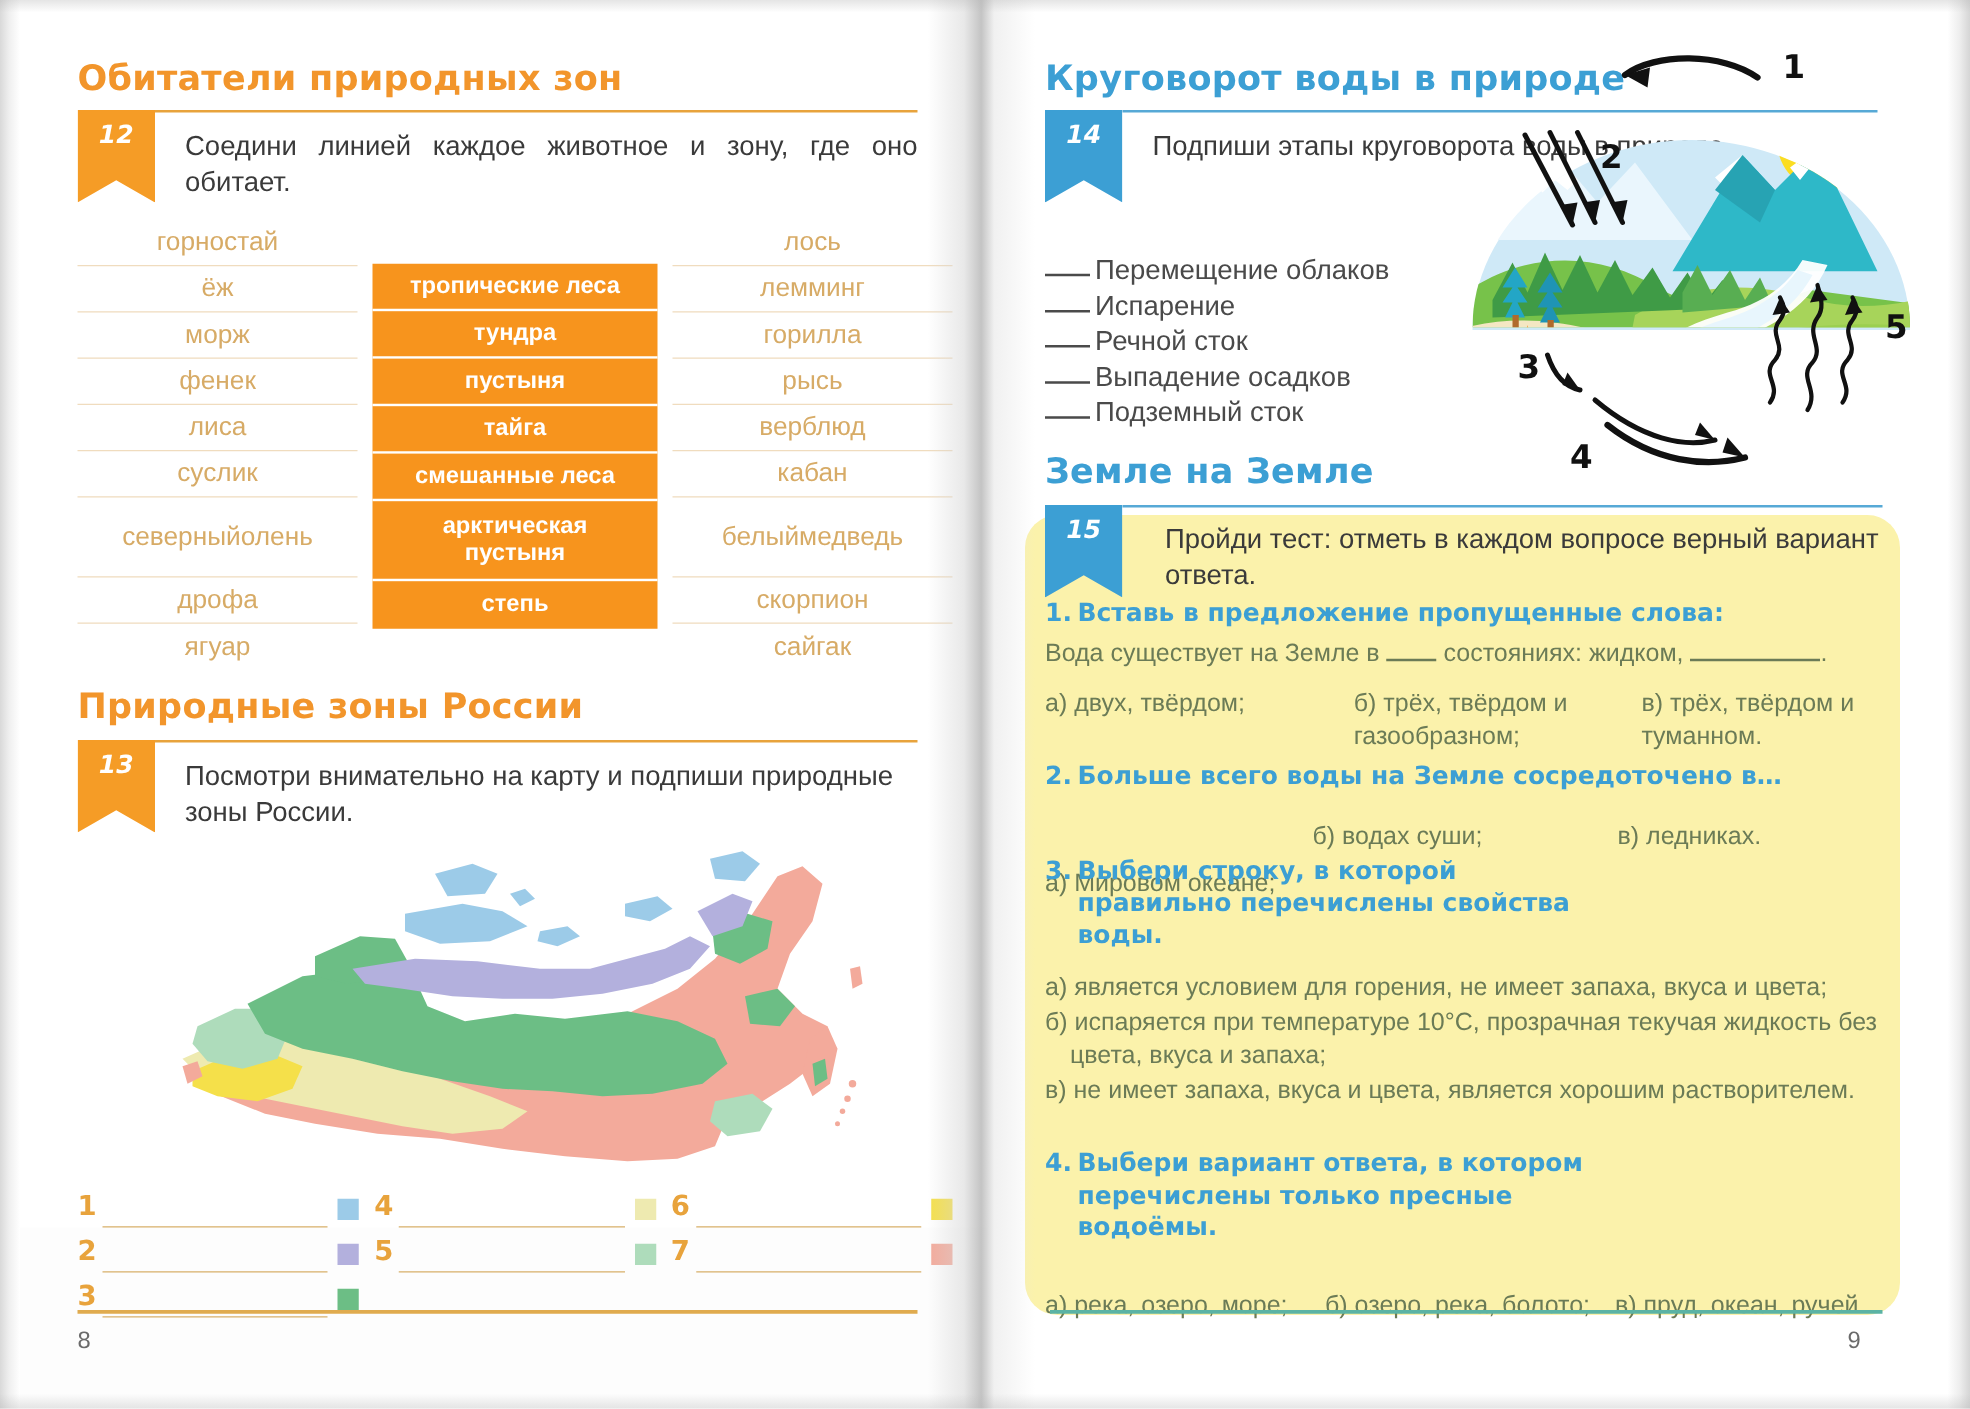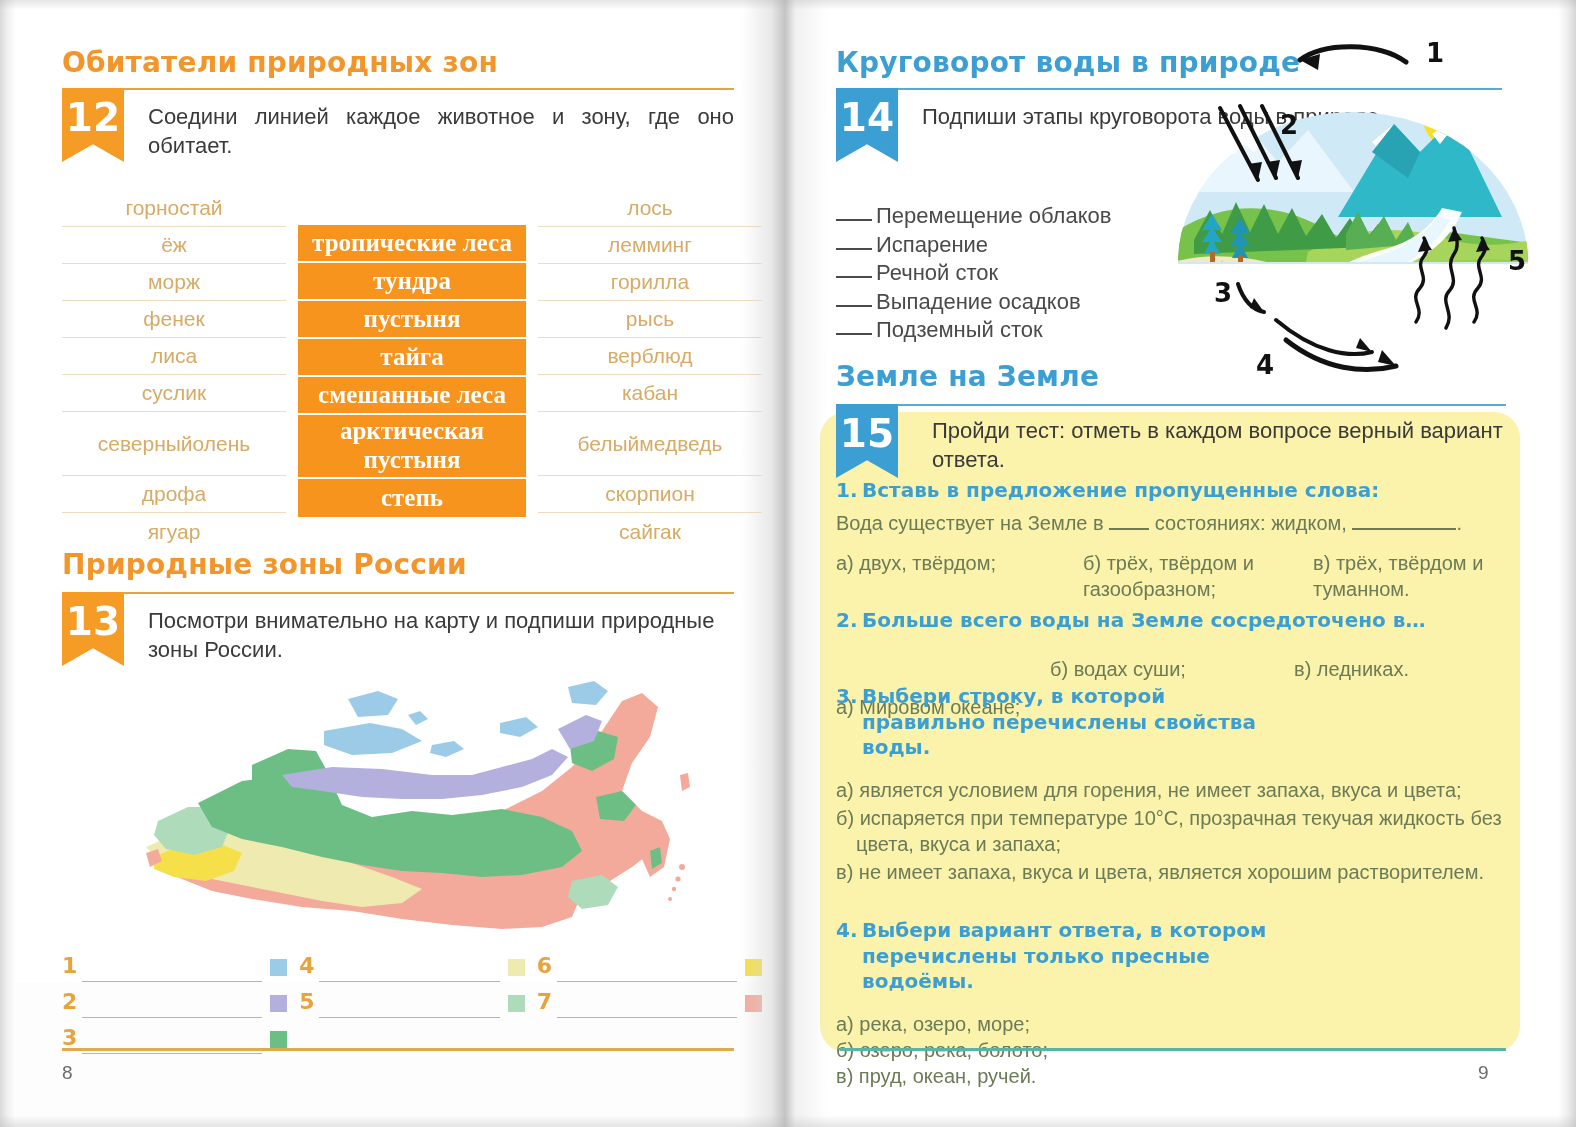--- a/index.html
+++ b/index.html
@@ -44,54 +44,55 @@
 
   
   .task { position: relative; }
   .task-rule { position:absolute; left: 62px; right: 0; top: 0; height: 2px; }
   .task-rule.orange { background: #e8a33c; }
   .task-rule.blue   { background: #57a9d6; }
 
   .badge {
     position: absolute; left: 0; top: 0;
     width: 62px; height: 74px;
-    color: #fff; font-weight: bold; font-size: 39px;
+    color: #fff; font-weight: bold; font-size: 20px;
     font-family: "DejaVu Sans", sans-serif;
     display: flex; align-items: flex-start; justify-content: center;
     padding-top: 7px;
     clip-path: polygon(0 0, 100% 0, 100% 100%, 50% 76%, 0 100%);
+    font-style: italic;
   }
   .badge.orange { background: #f59c26; }
   .badge.blue   { background: #3c9fd4; }
 
   .task-text {
     margin-left: 86px; padding-top: 14px;
     font-size: 22px; line-height: 1.34; color: #3a3a3a;
   }
   .task-text.justify { text-align: justify; }
 
   
-  .match { position: relative; margin-top: 22px; display: flex; gap: 0; }
+  .match { position: relative; margin-top: 8px; display: flex; gap: 0; }
   .match-col { width: 232px; }
   .match-col.mid { width: 236px; margin: 0 12px; padding-top: 35px; }
 
   .word-row {
     height: 37px; display: flex; align-items: center; justify-content: center;
     border-bottom: 1.5px solid #f0dcbe;
     color: #d7ab66; font-size: 21px; text-align: center;
   }
   .word-row.tall { height: 64px; line-height: 1.12; }
   .word-row.last { border-bottom: none; }
 
   .zone-row {
     background: #f7941d; color: #ffffff; font-weight: bold;
-    font-size: 25px; text-align: center;
+    font-size: 19px; text-align: center;
     height: 38px; display:flex; align-items:center; justify-content:center;
     border-bottom: 2px solid #ffffff;
-    font-family: Liberation Serif, serif;
+    font-family: Liberation Sans, sans-serif;
   }
   .zone-row.two { height: 64px; line-height: 1.15; flex-direction: column; }
   .zone-row.last { border-bottom: none; }
 
   
   .map-wrap { position: relative; height: 268px; margin-top: 6px; }
   .map-wrap svg { position:absolute; left: 40px; top: 0; }
 
   
   .legend { margin-top: 8px; display: flex; }
@@ -463,21 +464,21 @@
     <div class="q-body" style="margin-top:16px; text-indent:-20px; padding-left:20px;">а) является условием для горения, не имеет запаха, вкуса и цвета;</div>
     <div class="q-body" style="margin-top:2px; text-indent:-20px; padding-left:20px;">б) испаряется при температуре 10°С, прозрачная текучая жидкость без цвета, вкуса и запаха;</div>
     <div class="q-body" style="margin-top:2px; text-indent:-20px; padding-left:20px;">в) не имеет запаха, вкуса и цвета, является хорошим растворителем.</div>
   </div>
 
   <div style="position:absolute; left:836px; top:918px; width:670px; z-index:6;">
     <div style="display:flex;">
       <span class="q-title" style="width:26px;">4.</span>
       <span class="q-title" style="width:440px;">Выбери вариант ответа, в котором перечислены только пресные водоёмы.</span>
     </div>
-    <div class="opts" style="margin-top:16px;flex-direction:column;">
+    <div class="opts" style="margin-top:36px;">
       <div class="opt" style="width:224px;">а) река, озеро, море;</div>
       <div class="opt" style="width:232px;">б) озеро, река, болото;</div>
       <div class="opt">в) пруд, океан, ручей.</div>
     </div>
   </div>
 
   <div class="folio-rule-r" style="z-index:7;"></div>
   <div class="folio" style="left:1478px; z-index:7;">9</div>
 
   <div class="edge-left"></div>

